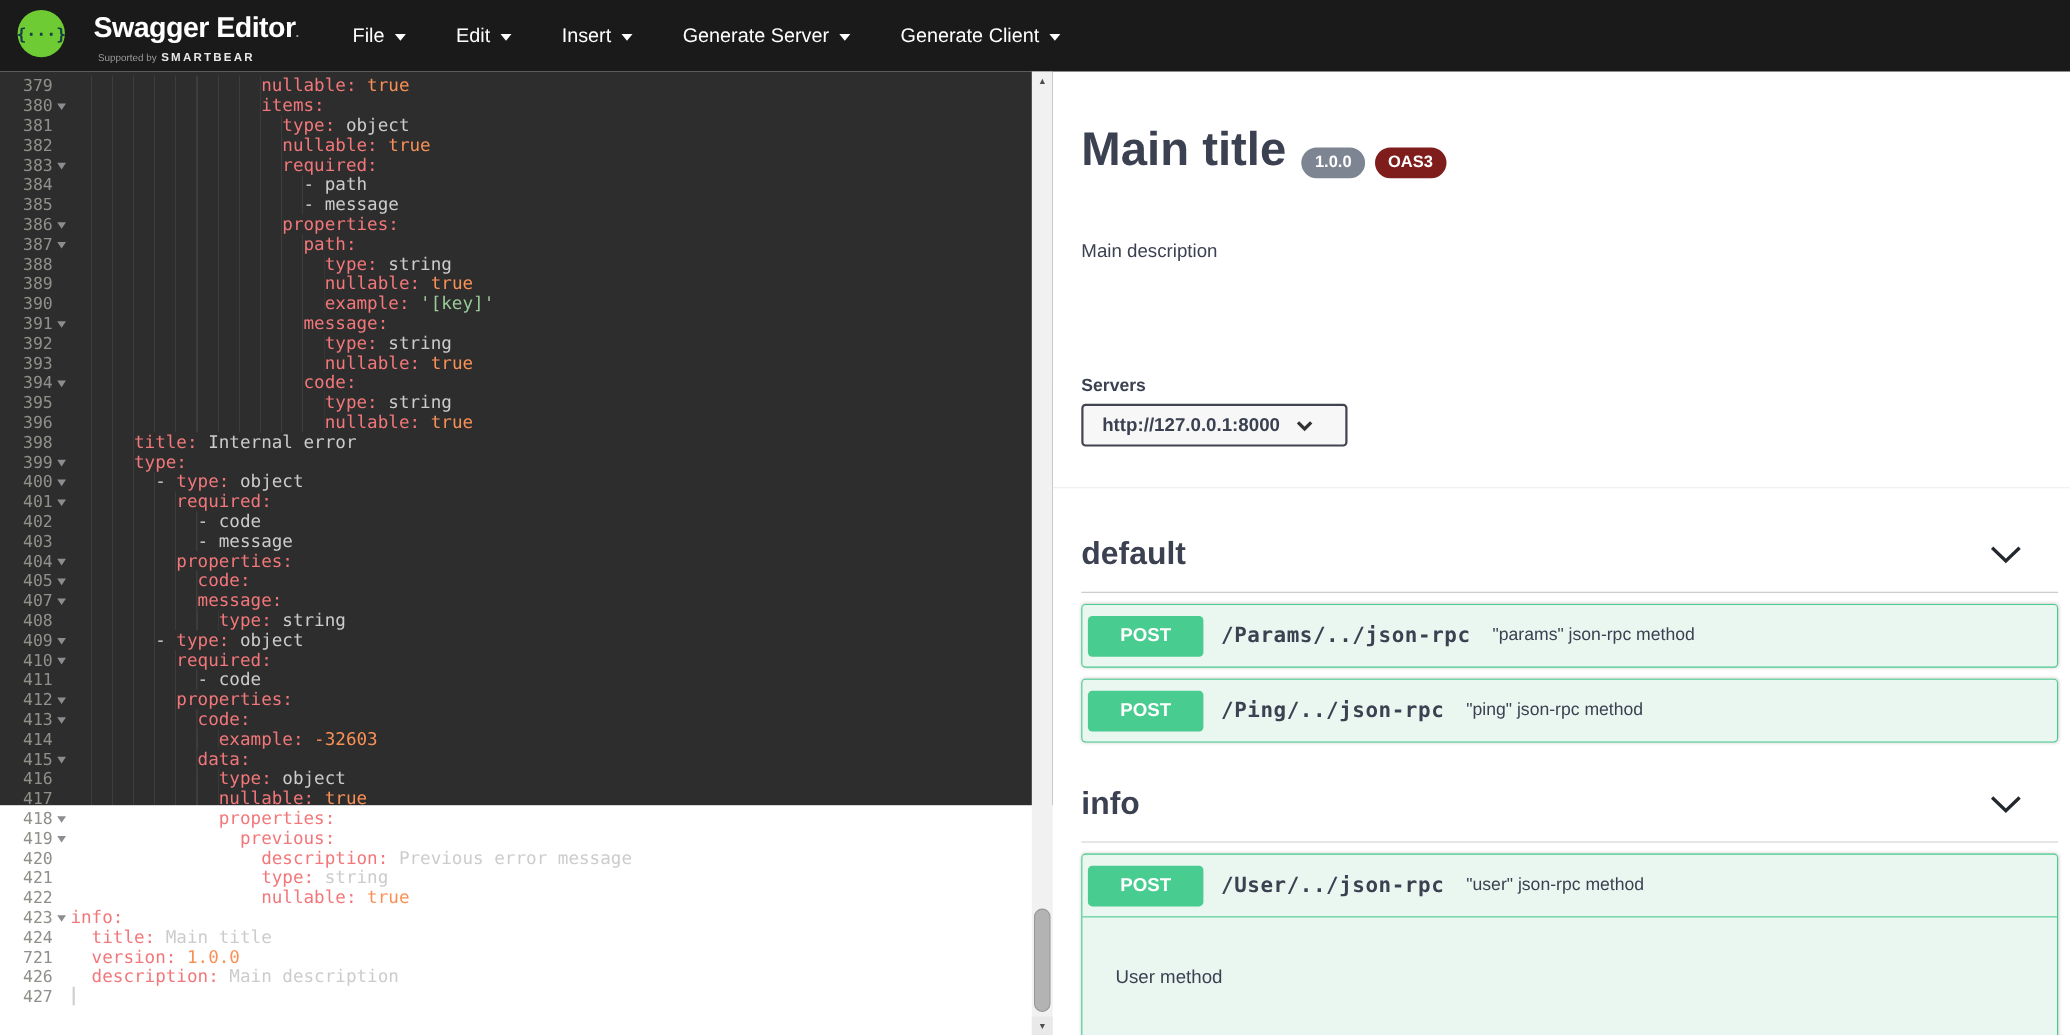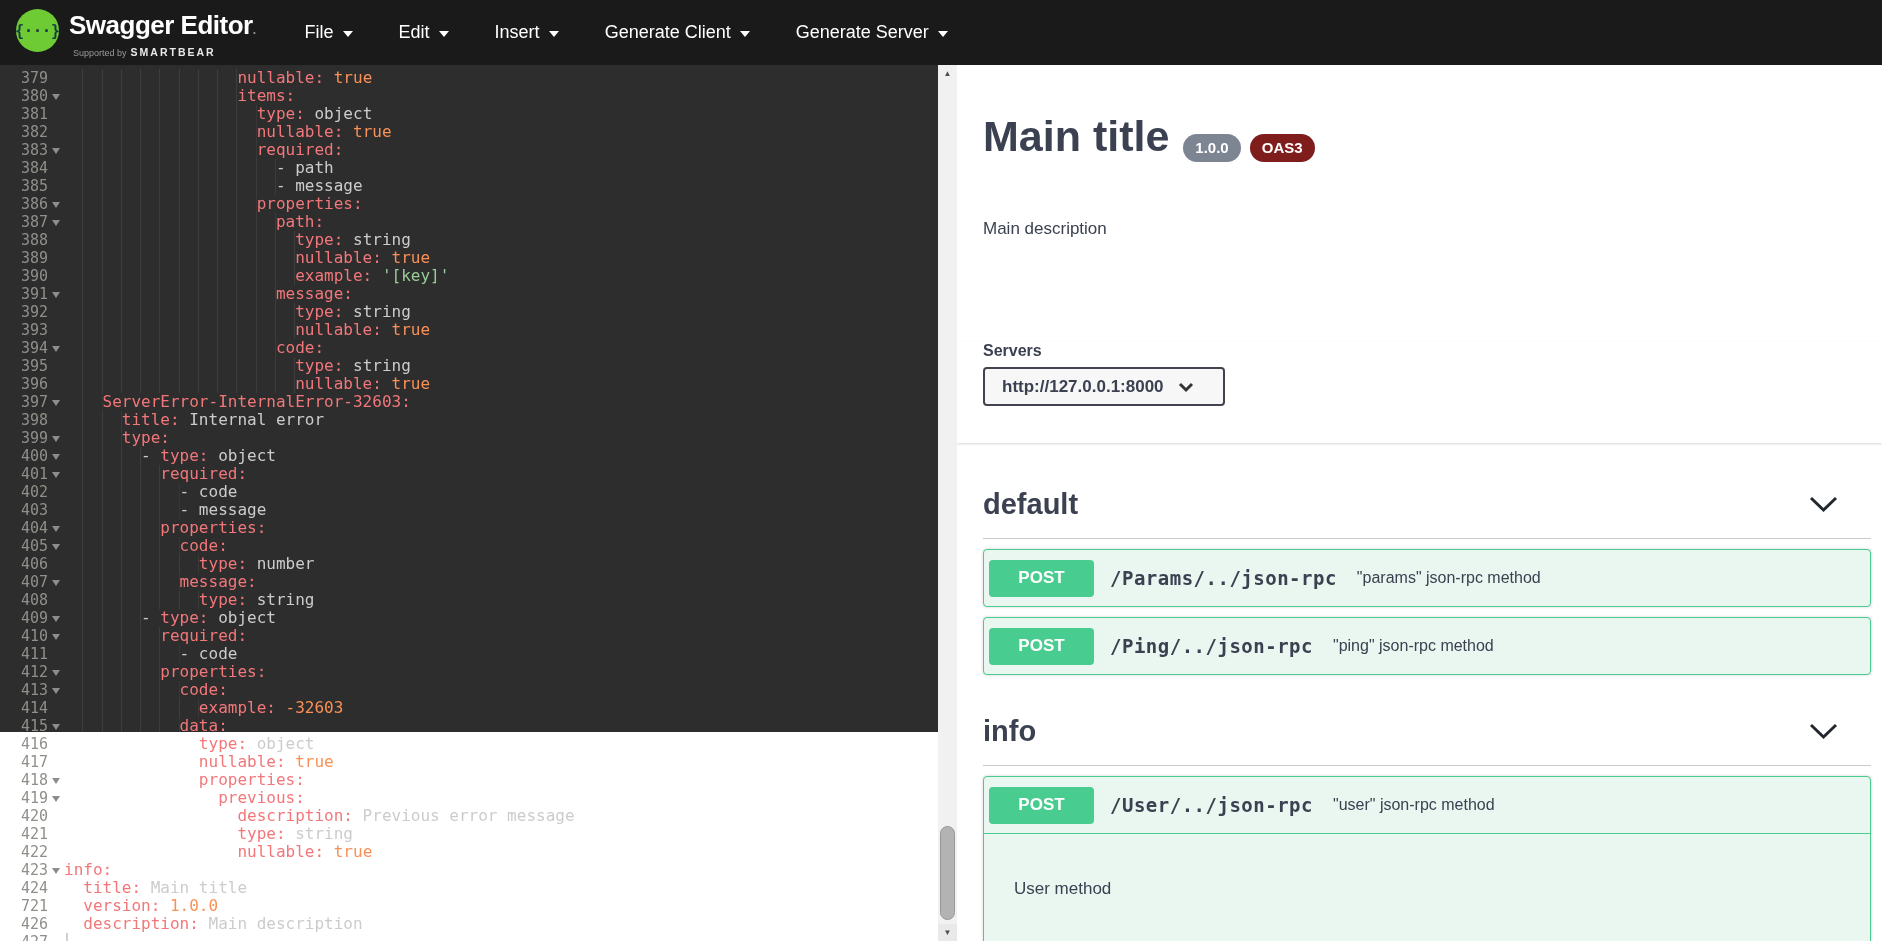--- a/index.html
+++ b/index.html
@@ -5,21 +5,21 @@
   * { box-sizing: border-box; margin: 0; padding: 0; }
   html,body { width:1882px; height:941px; overflow:hidden; background:#fff;
               font-family:"Liberation Sans", sans-serif; }
 
   
   .navbar { position:relative; height:65px; background:#1a1a1a; display:flex; align-items:center; }
   .brand { display:flex; align-items:flex-start; padding-left:16px; cursor:pointer; }
   .logo-circle { width:43px; height:43px; border-radius:50%; background:#6ecb33; margin-top:2px;
                  display:flex; align-items:center; justify-content:center;
                  font-family:"DejaVu Sans Mono",monospace; font-weight:bold; font-size:15px; color:#173b47; }
-  .brand-text { margin-left:10px; }
+  .brand-text { margin-left:26px; }
   .brand-name { color:#fff; font-size:26px; font-weight:700; letter-spacing:-0.5px; line-height:30px; margin-top:3px; }
   .brand-sub { font-size:9px; color:#9a9a9a; margin-top:1px; margin-left:4px; }
   .brand-sub b { color:#e8e8e8; font-size:10.5px; letter-spacing:2px; margin-left:4px; font-weight:700; }
   .menus { display:flex; align-items:center; margin-left:26px; height:100%; }
   .menu-item { display:flex; align-items:center; padding:0 23px; height:100%; color:#fff;
                font-size:18px; cursor:pointer; }
   .menu-item .caret { width:0; height:0; border-left:5px solid transparent; border-right:5px solid transparent;
                       border-top:6px solid #fff; margin-left:9px; margin-top:3px; }
 
   
@@ -104,25 +104,25 @@
       </div>
       <div class="menu-item">
         <span>Edit</span>
         <span class="caret"></span>
       </div>
       <div class="menu-item">
         <span>Insert</span>
         <span class="caret"></span>
       </div>
       <div class="menu-item">
+        <span>Generate Server</span>
+        <span class="caret"></span>
+      </div>
+      <div class="menu-item">
         <span>Generate Client</span>
-        <span class="caret"></span>
-      </div>
-      <div class="menu-item">
-        <span>Generate Server</span>
         <span class="caret"></span>
       </div>
     </div>
 </div>
 
 <div class="app">
 
   <div class="editor-wrap">
     <div class="editor" id="code-lines">
         <div class="line"><div class="ln">379</div><div class="fold-cell"></div><div class="code" style="background-size: 173.34px 18px;"><span>                  </span><span class="tk-k">nullable:</span><span class="tk-p"> </span><span class="tk-o">true</span></div></div>
@@ -136,30 +136,28 @@
         <div class="line"><div class="ln">387</div><div class="fold-cell"><div class="fold-tri"></div></div><div class="code" style="background-size: 211.86px 18px;"><span>                      </span><span class="tk-k">path:</span></div></div>
         <div class="line"><div class="ln">388</div><div class="fold-cell"></div><div class="code" style="background-size: 231.12px 18px;"><span>                        </span><span class="tk-k">type:</span><span class="tk-p"> string</span></div></div>
         <div class="line"><div class="ln">389</div><div class="fold-cell"></div><div class="code" style="background-size: 231.12px 18px;"><span>                        </span><span class="tk-k">nullable:</span><span class="tk-p"> </span><span class="tk-o">true</span></div></div>
         <div class="line"><div class="ln">390</div><div class="fold-cell"></div><div class="code" style="background-size: 231.12px 18px;"><span>                        </span><span class="tk-k">example:</span><span class="tk-p"> </span><span class="tk-g">'[key]'</span></div></div>
         <div class="line"><div class="ln">391</div><div class="fold-cell"><div class="fold-tri"></div></div><div class="code" style="background-size: 211.86px 18px;"><span>                      </span><span class="tk-k">message:</span></div></div>
         <div class="line"><div class="ln">392</div><div class="fold-cell"></div><div class="code" style="background-size: 231.12px 18px;"><span>                        </span><span class="tk-k">type:</span><span class="tk-p"> string</span></div></div>
         <div class="line"><div class="ln">393</div><div class="fold-cell"></div><div class="code" style="background-size: 231.12px 18px;"><span>                        </span><span class="tk-k">nullable:</span><span class="tk-p"> </span><span class="tk-o">true</span></div></div>
         <div class="line"><div class="ln">394</div><div class="fold-cell"><div class="fold-tri"></div></div><div class="code" style="background-size: 211.86px 18px;"><span>                      </span><span class="tk-k">code:</span></div></div>
         <div class="line"><div class="ln">395</div><div class="fold-cell"></div><div class="code" style="background-size: 231.12px 18px;"><span>                        </span><span class="tk-k">type:</span><span class="tk-p"> string</span></div></div>
         <div class="line"><div class="ln">396</div><div class="fold-cell"></div><div class="code" style="background-size: 231.12px 18px;"><span>                        </span><span class="tk-k">nullable:</span><span class="tk-p"> </span><span class="tk-o">true</span></div></div>
-        <div class="line"><div class="ln">397</div><div class="fold-cell"><div class="fold-tri"></div></div><div class="code" style="background-size: 38.52px 18px;"><span>    </span><span class="tk-k">ServerError-InternalError-32603:</span></div></div>
         <div class="line"><div class="ln">398</div><div class="fold-cell"></div><div class="code" style="background-size: 57.78px 18px;"><span>      </span><span class="tk-k">title:</span><span class="tk-p"> Internal error</span></div></div>
         <div class="line"><div class="ln">399</div><div class="fold-cell"><div class="fold-tri"></div></div><div class="code" style="background-size: 57.78px 18px;"><span>      </span><span class="tk-k">type:</span></div></div>
         <div class="line"><div class="ln">400</div><div class="fold-cell"><div class="fold-tri"></div></div><div class="code" style="background-size: 77.04px 18px;"><span>        </span><span class="tk-p">- </span><span class="tk-k">type:</span><span class="tk-p"> object</span></div></div>
         <div class="line"><div class="ln">401</div><div class="fold-cell"><div class="fold-tri"></div></div><div class="code" style="background-size: 96.3px 18px;"><span>          </span><span class="tk-k">required:</span></div></div>
         <div class="line"><div class="ln">402</div><div class="fold-cell"></div><div class="code" style="background-size: 115.56px 18px;"><span>            </span><span class="tk-p">- code</span></div></div>
         <div class="line"><div class="ln">403</div><div class="fold-cell"></div><div class="code" style="background-size: 115.56px 18px;"><span>            </span><span class="tk-p">- message</span></div></div>
         <div class="line"><div class="ln">404</div><div class="fold-cell"><div class="fold-tri"></div></div><div class="code" style="background-size: 96.3px 18px;"><span>          </span><span class="tk-k">properties:</span></div></div>
         <div class="line"><div class="ln">405</div><div class="fold-cell"><div class="fold-tri"></div></div><div class="code" style="background-size: 115.56px 18px;"><span>            </span><span class="tk-k">code:</span></div></div>
-        <div class="line"><div class="ln">406</div><div class="fold-cell"></div><div class="code" style="background-size: 134.82px 18px;"><span>              </span><span class="tk-k">type:</span><span class="tk-p"> number</span></div></div>
         <div class="line"><div class="ln">407</div><div class="fold-cell"><div class="fold-tri"></div></div><div class="code" style="background-size: 115.56px 18px;"><span>            </span><span class="tk-k">message:</span></div></div>
         <div class="line"><div class="ln">408</div><div class="fold-cell"></div><div class="code" style="background-size: 134.82px 18px;"><span>              </span><span class="tk-k">type:</span><span class="tk-p"> string</span></div></div>
         <div class="line"><div class="ln">409</div><div class="fold-cell"><div class="fold-tri"></div></div><div class="code" style="background-size: 77.04px 18px;"><span>        </span><span class="tk-p">- </span><span class="tk-k">type:</span><span class="tk-p"> object</span></div></div>
         <div class="line"><div class="ln">410</div><div class="fold-cell"><div class="fold-tri"></div></div><div class="code" style="background-size: 96.3px 18px;"><span>          </span><span class="tk-k">required:</span></div></div>
         <div class="line"><div class="ln">411</div><div class="fold-cell"></div><div class="code" style="background-size: 115.56px 18px;"><span>            </span><span class="tk-p">- code</span></div></div>
         <div class="line"><div class="ln">412</div><div class="fold-cell"><div class="fold-tri"></div></div><div class="code" style="background-size: 96.3px 18px;"><span>          </span><span class="tk-k">properties:</span></div></div>
         <div class="line"><div class="ln">413</div><div class="fold-cell"><div class="fold-tri"></div></div><div class="code" style="background-size: 115.56px 18px;"><span>            </span><span class="tk-k">code:</span></div></div>
         <div class="line"><div class="ln">414</div><div class="fold-cell"></div><div class="code" style="background-size: 134.82px 18px;"><span>              </span><span class="tk-k">example:</span><span class="tk-p"> </span><span class="tk-o">-32603</span></div></div>
         <div class="line"><div class="ln">415</div><div class="fold-cell"><div class="fold-tri"></div></div><div class="code" style="background-size: 115.56px 18px;"><span>            </span><span class="tk-k">data:</span></div></div>
         <div class="line"><div class="ln">416</div><div class="fold-cell"></div><div class="code" style="background-size: 134.82px 18px;"><span>              </span><span class="tk-k">type:</span><span class="tk-p"> object</span></div></div>

